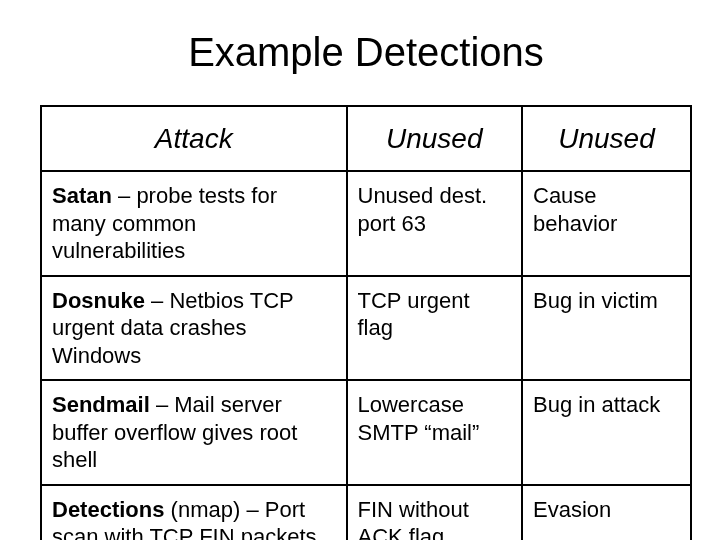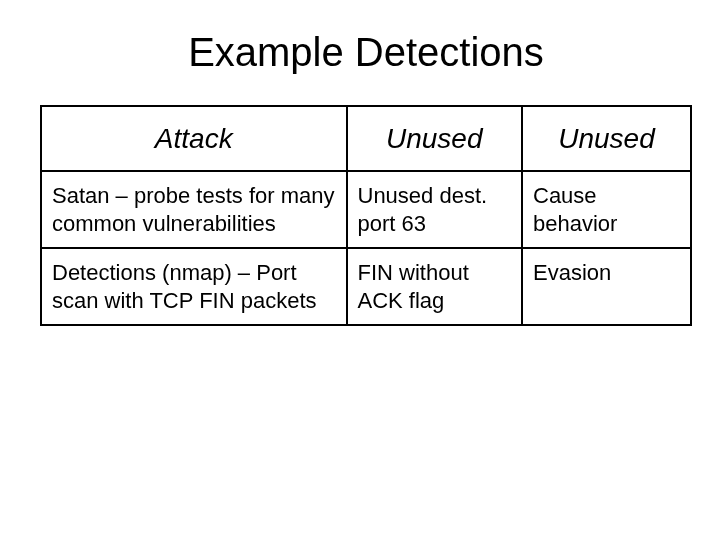--- a/index.html
+++ b/index.html
@@ -40,21 +40,21 @@
     text-align: left;
     font-weight: normal;
   }
   th {
     text-align: center;
     font-size: 28px;
     padding-top: 14px;
     padding-bottom: 14px;
     font-style: italic;
   }
-  .b { font-weight: normal; }
+  .b { font-weight: bold; }
 </style>
 </head>
 <body>
 
 <div class="slide">
   <h1 class="title">Example Detections</h1>
 
   <table>
     <colgroup>
       <col class="c1">
@@ -68,19 +68,29 @@
         <th>Unused</th>
       </tr>
     </thead>
     <tbody>
       <tr>
         <td><span class="b">Satan</span><span> – probe tests for many common vulnerabilities</span></td>
         <td>Unused dest. port 63</td>
         <td>Cause behavior</td>
       </tr>
       <tr>
+        <td><span class="b">Dosnuke</span><span> – Netbios TCP urgent data crashes Windows</span></td>
+        <td>TCP urgent flag</td>
+        <td>Bug in victim</td>
+      </tr>
+      <tr>
+        <td><span class="b">Sendmail</span><span> – Mail server buffer overflow gives root shell</span></td>
+        <td>Lowercase SMTP “mail”</td>
+        <td>Bug in attack</td>
+      </tr>
+      <tr>
         <td><span class="b">Detections</span><span> (nmap) – Port scan with TCP FIN packets</span></td>
         <td>FIN without ACK flag</td>
         <td>Evasion</td>
       </tr>
     </tbody>
   </table>
 </div>
 
 </body></html>

